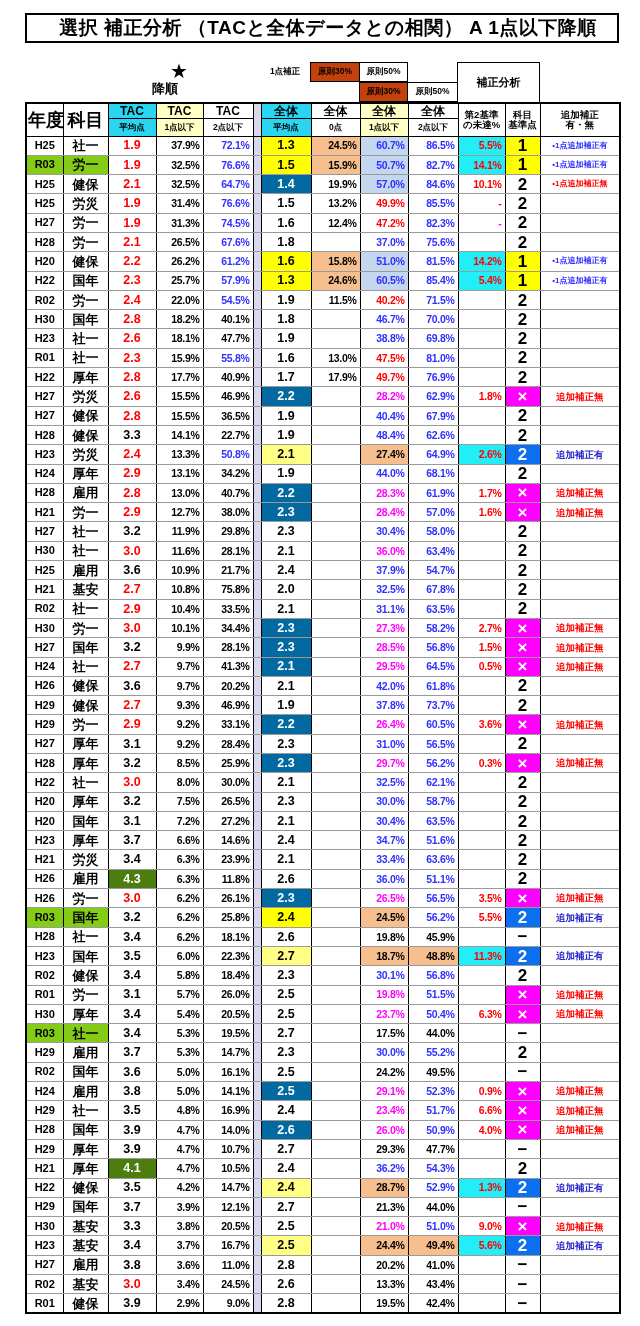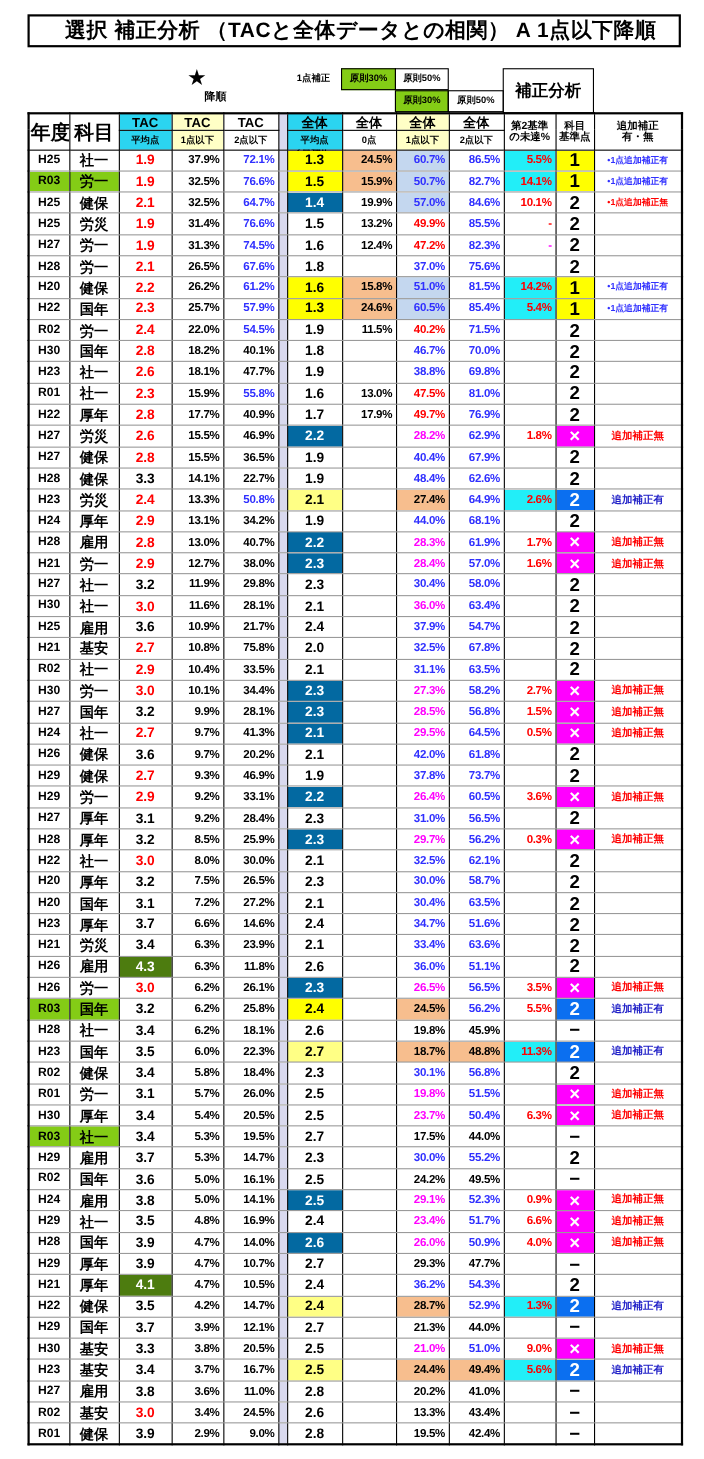--- a/index.html
+++ b/index.html
@@ -1,27 +1,27 @@
 <!DOCTYPE html>
 <html><head>
 <meta charset="utf-8">
 <style>
   html,body{margin:0;padding:0;}
   body{width:640px;height:1326px;position:relative;background:#ffffff;overflow:hidden;
        font-family:"Liberation Sans","DejaVu Sans",sans-serif;font-weight:bold;color:#000;}
   .title-box{position:absolute;left:25px;top:13px;width:594px;height:30px;box-sizing:border-box;
        border:2px solid #000;display:flex;align-items:center;justify-content:center;font-size:19px;letter-spacing:0.5px;padding-left:12px;}
   .star{position:absolute;left:152px;top:60px;width:54px;text-align:center;font-size:20px;line-height:22px;}
-  .sort-label{position:absolute;left:152px;top:80px;width:54px;text-align:right;font-size:10px;line-height:18px;}
+  .sort-label{position:absolute;left:152px;top:80px;width:54px;text-align:left;font-size:13px;line-height:18px;}
   .legend-label{position:absolute;width:50px;height:20px;font-size:8.5px;display:flex;align-items:center;justify-content:center;}
   .legend-cell{position:absolute;height:20px;box-sizing:border-box;border:1px solid #000;font-size:8.5px;
        display:flex;align-items:center;justify-content:center;}
-  .legend-cell.orange{background:#84cc16;}
+  .legend-cell.orange{background:#c2410c;}
   .analysis-box{position:absolute;left:457px;top:62px;width:83px;height:41px;box-sizing:border-box;border:1.5px solid #000;
-       display:flex;align-items:center;justify-content:center;font-size:15px;}
+       display:flex;align-items:center;justify-content:center;font-size:11px;}
   table.grid{position:absolute;left:25px;top:102px;width:594px;table-layout:fixed;border-collapse:collapse;border:2px solid #000;}
   table.grid td, table.grid th{padding:0 3px;white-space:nowrap;overflow:hidden;line-height:1;vertical-align:middle;
        border-left:1px solid #000;border-right:1px solid #000;border-top:1px solid #9a9a9a;border-bottom:1px solid #9a9a9a;}
   table.grid thead th{border-top:1px solid #000;border-bottom:1px solid #000;text-align:center;font-weight:bold;padding:0 1px;}
   thead tr.h1{height:15px;} thead tr.h2{height:18px;}
   tbody tr{height:19.3px;}
   .hmain{font-size:12px;} .hsub{font-size:8.5px;} .hbig{font-size:18px;} .hsmall{font-size:9.5px;line-height:1.15;}
   .hcyan{background:#2bd4f0;} .hly{background:#ffffc6;}
   .spacer{background:#d9d9ee;padding:0 !important;}
   

